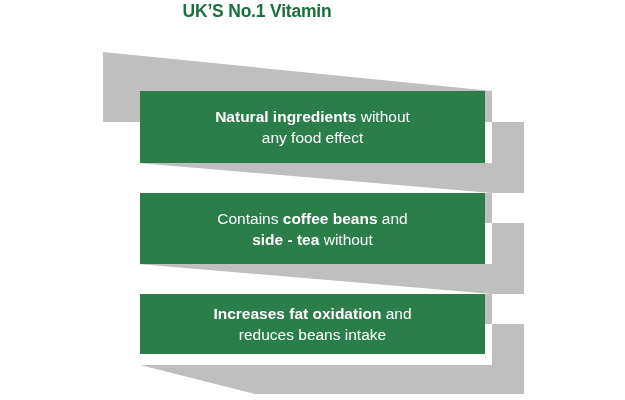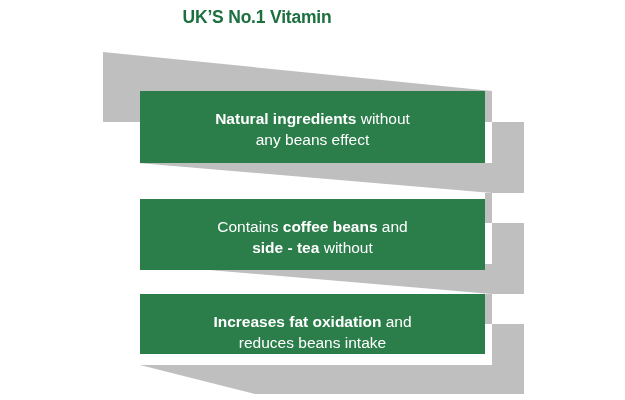--- a/index.html
+++ b/index.html
@@ -16,21 +16,21 @@
   #infographic {
     position: relative;
     width: 625px;
     height: 400px;
     background: #ffffff;
   }
   
   .title-block {
     position: absolute;
     left: 0;
-    top: 6px;
+    top: 0;
     width: 514px;
     text-align: center;
     z-index: 3;
   }
   .title-line {
     display: block;
     font-family: "Liberation Sans", sans-serif;
     font-size: 17.5px;
     font-weight: bold;
     line-height: 22px;
@@ -55,26 +55,27 @@
     width: 625px;
     height: 400px;
     z-index: 2;
   }
   .fact-box {
     position: absolute;
     left: 140px;
     width: 345px;
     background: #2b7d4a;
     display: flex;
+    align-items: center;
     justify-content: center;
     box-sizing: border-box;
-    padding: 17px 14px;
+    padding: 0 14px;
   }
   .fact-box.box-1 { top: 91px;  height: 72px; }
-  .fact-box.box-2 { top: 199px; height: 71px; }
+  .fact-box.box-2 { top: 193px; height: 71px; }
   .fact-box.box-3 { top: 294px; height: 60px; }
 
   .fact-text {
     color: #ffffff;
     font-family: "Liberation Sans", sans-serif;
     font-size: 15.5px;
     line-height: 21px;
     text-align: center;
     font-weight: normal;
   }
@@ -93,21 +94,21 @@
 
   <svg class="ribbon-layer" viewBox="0 0 625 400" width="625" height="400" aria-hidden="true">
     <polygon fill="#bfbfbf" points="103,52 492,91 492,163 138,163 492,193 492,264 138,264 492,294 492,365 140,365 255,394 524,394 524,324 485,324 485,294 524,294 524,223 485,223 485,193 524,193 524,122 103,122"></polygon>
   </svg>
 
   <div class="box-layer">
 
     <div class="fact-box box-1">
       <div class="fact-text">
         <b>Natural ingredients</b><span> without</span><br>
-        <span>any beans effect</span>
+        <span>any food effect</span>
       </div>
     </div>
 
     <div class="fact-box box-2">
       <div class="fact-text">
         <span>Contains </span><b>coffee beans</b><span> and</span><br>
         <b>side - tea</b><span> without</span>
       </div>
     </div>
 

